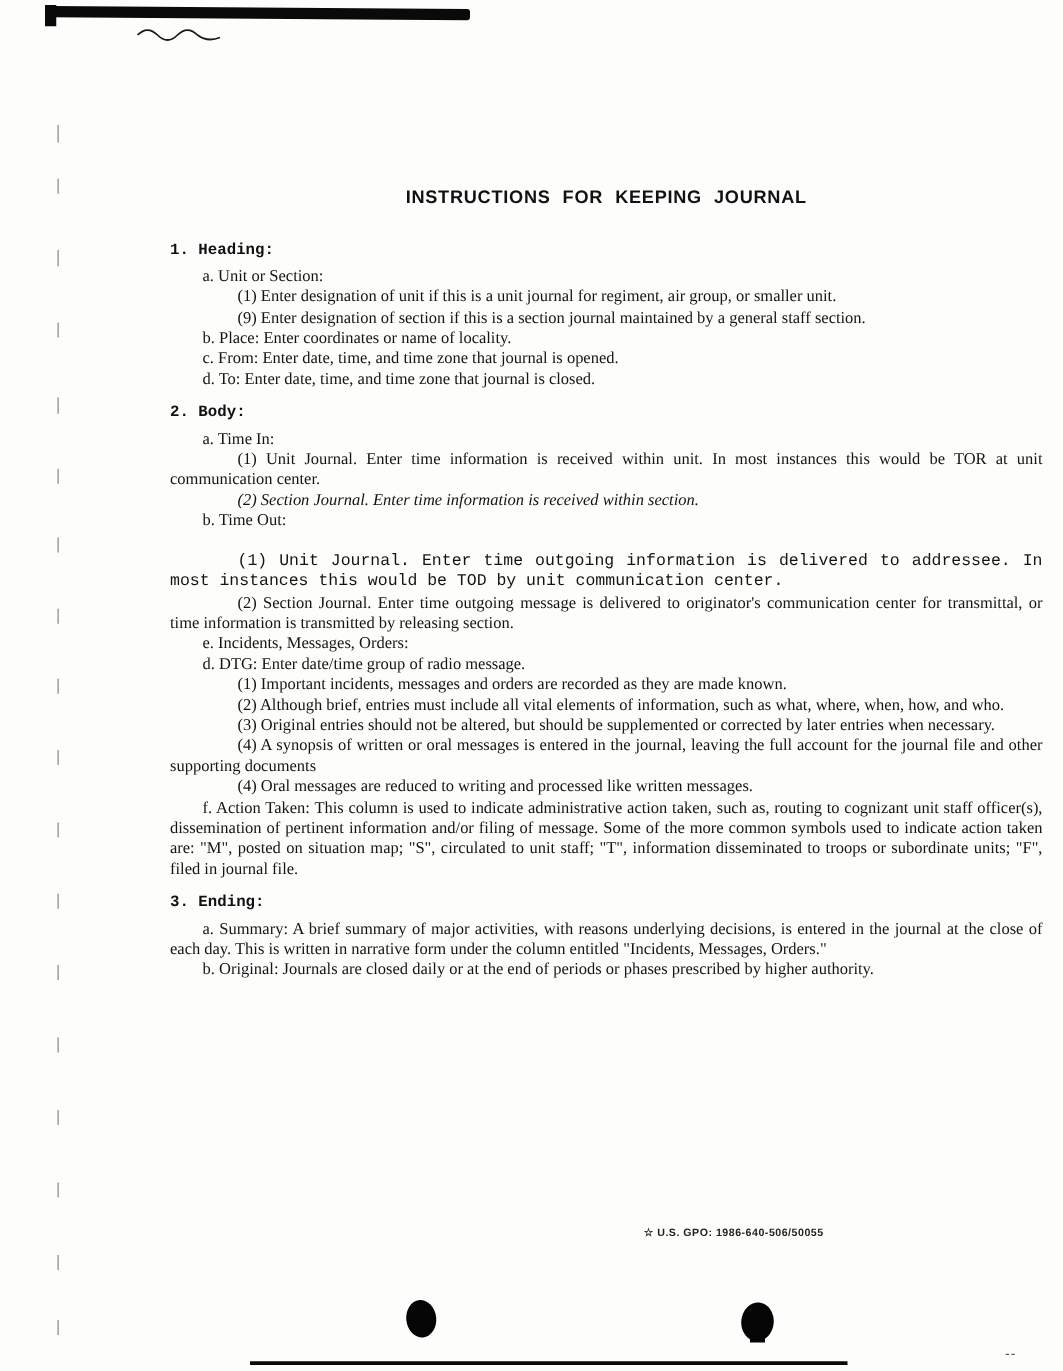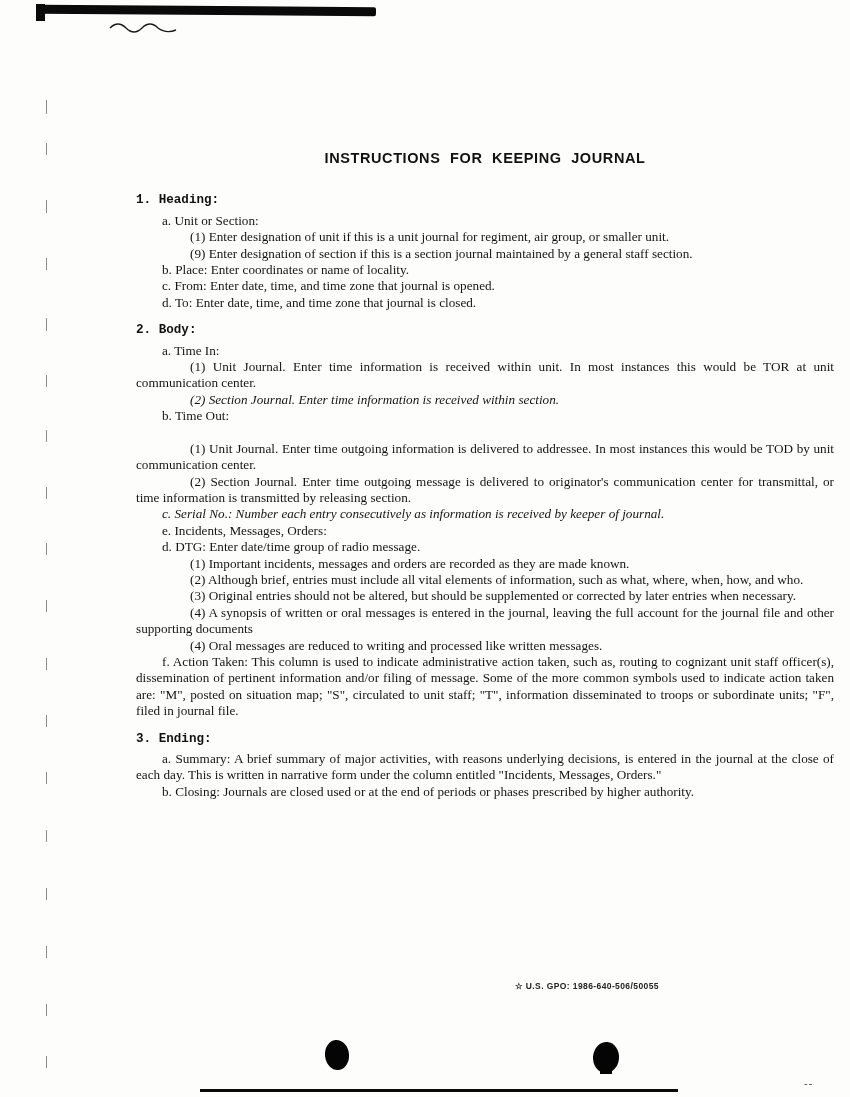--- a/index.html
+++ b/index.html
@@ -89,21 +89,21 @@
     font-size: 12.6px;
     color: #111;
   }
   .content p {
     margin: 0;
     text-align: justify;
   }
   .l1 { text-indent: 26px; }
   .l2 { text-indent: 54px; }
   .italic { font-style: italic; }
-  .spacer-top { margin-top: 16px !important; }
+  .spacer-top { margin-top: 16px !important; font-family: Liberation Mono, monospace; }
 
   .footer {
     position: absolute;
     left: 515px; top: 981px;
     width: 260px;
     text-align: left;
     font-family: "Liberation Sans", sans-serif;
     font-weight: bold;
     font-size: 8.5px;
     letter-spacing: 0.4px;
@@ -163,35 +163,34 @@
     </section>
 
     <section>
       <h2 class="section-head">2. Body:</h2>
       <p class="l1">a. Time In:</p>
       <p class="l2">(1) Unit Journal. Enter time information is received within unit. In most instances this would be TOR at unit communication center.</p>
       <p class="l2 italic">(2) Section Journal. Enter time information is received within section.</p>
       <p class="l1">b. Time Out:</p>
       <p class="l2 spacer-top">(1) Unit Journal. Enter time outgoing information is delivered to addressee. In most instances this would be TOD by unit communication center.</p>
       <p class="l2">(2) Section Journal. Enter time outgoing message is delivered to originator's communication center for transmittal, or time information is transmitted by releasing section.</p>
-      <p class="l1 italic">c. Serial No.: Number each entry consecutively as information is received by keeper of journal.</p>
       <p class="l1">e. Incidents, Messages, Orders:</p>
       <p class="l1">d. DTG: Enter date/time group of radio message.</p>
       <p class="l2">(1) Important incidents, messages and orders are recorded as they are made known.</p>
       <p class="l2">(2) Although brief, entries must include all vital elements of information, such as what, where, when, how, and who.</p>
       <p class="l2">(3) Original entries should not be altered, but should be supplemented or corrected by later entries when necessary.</p>
       <p class="l2">(4) A synopsis of written or oral messages is entered in the journal, leaving the full account for the journal file and other supporting documents</p>
       <p class="l2">(4) Oral messages are reduced to writing and processed like written messages.</p>
       <p class="l1">f. Action Taken: This column is used to indicate administrative action taken, such as, routing to cognizant unit staff officer(s), dissemination of pertinent information and/or filing of message.  Some of the more common symbols used to indicate action taken are: "M", posted on situation map; "S", circulated to unit staff; "T", information disseminated to troops or subordinate units; "F", filed in journal file.</p>
     </section>
 
     <section>
       <h2 class="section-head">3. Ending:</h2>
       <p class="l1">a. Summary: A brief summary of major activities, with reasons underlying decisions, is entered in the journal at the close of each day.  This is written in narrative form under the column entitled "Incidents, Messages, Orders."</p>
-      <p class="l1">b. Closing: Journals are closed used or at the end of periods or phases prescribed by higher authority.</p>
+      <p class="l1">b. Original: Journals are closed daily or at the end of periods or phases prescribed by higher authority.</p>
     </section>
 
 
   </main>
 
   <div class="footer">☆ U.S. GPO: 1986-640-506/50055</div>
   <div class="bottom-dashes">--</div>
 
   <div class="hole hole-1"></div>
   <div class="hole hole-2"></div>

